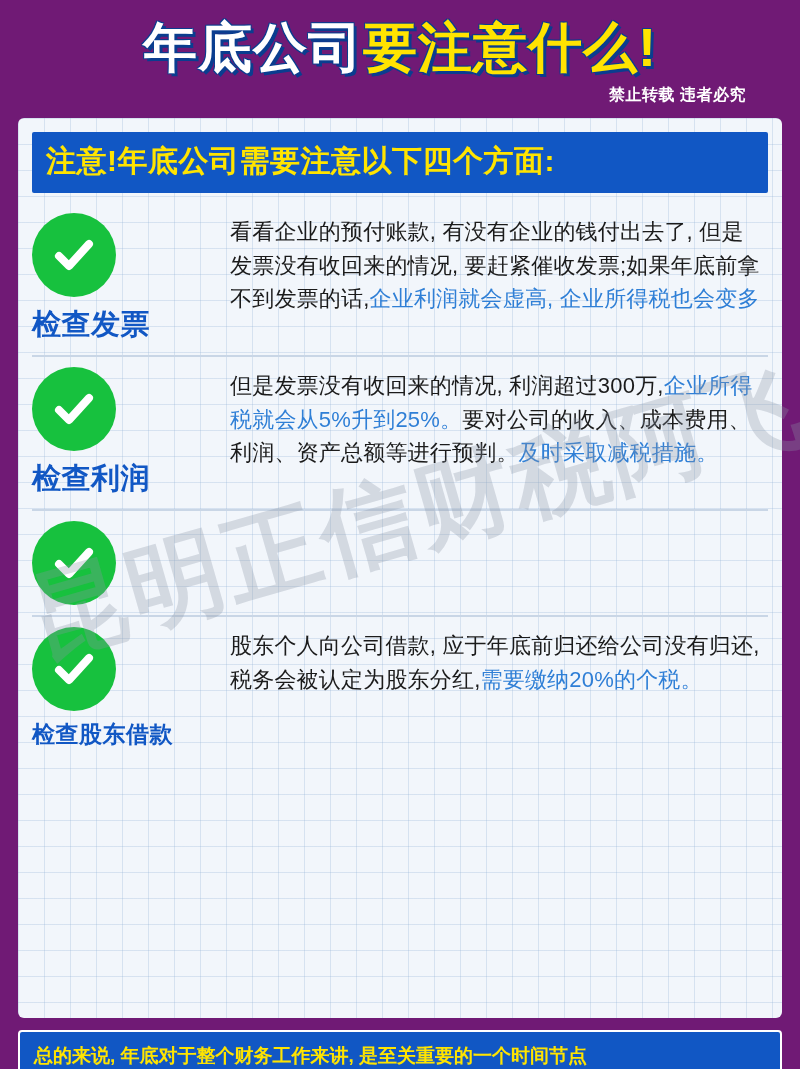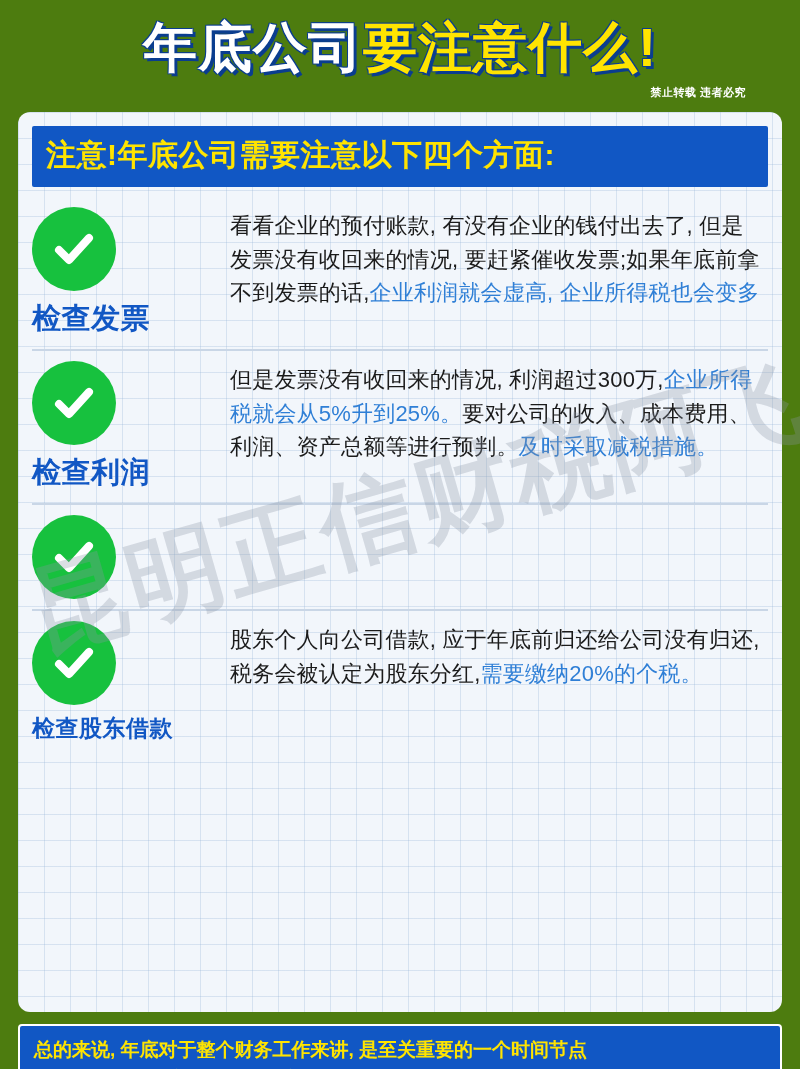--- a/index.html
+++ b/index.html
@@ -12,21 +12,21 @@
     background: #1157c4;
     font-family: "Liberation Sans", "DejaVu Sans", sans-serif;
     overflow: hidden;
     position: relative;
   }
 
   .poster {
     position: relative;
     width: 800px;
     height: 1069px;
-    background: #4d7c0f;
+    background: #701a75;
     box-sizing: border-box;
     overflow: hidden;
   }
 
   
   .header {
     padding: 18px 20px 0 20px;
     text-align: center;
     position: relative;
   }
@@ -48,21 +48,21 @@
     color: #ffe400;
     text-shadow:
       3px 3px 0 #0a3d8f,
       -1px -1px 0 #0a3d8f,
       1px -1px 0 #0a3d8f,
       -1px 1px 0 #0a3d8f;
   }
   .copyright {
     text-align: right;
     color: #ffffff;
-    font-size: 11px;
+    font-size: 16px;
     font-weight: bold;
     padding: 8px 34px 0 0;
     letter-spacing: 0.5px;
   }
 
   
   .card {
     position: relative;
     margin: 12px 18px 0 18px;
     background:
@@ -70,21 +70,21 @@
         to right,
         rgba(150,180,215,0.30) 0 1px,
         rgba(0,0,0,0) 1px 26px
       ),
       repeating-linear-gradient(
         to bottom,
         rgba(150,180,215,0.30) 0 1px,
         rgba(0,0,0,0) 1px 26px
       ),
       #f2f6fb;
-    border-radius: 12px;
+    border-radius: 6px;
     padding: 14px 14px 16px 14px;
     box-sizing: border-box;
     min-height: 900px;
   }
 
   .subtitle-bar {
     background: #1157c4;
     color: #ffe400;
     font-size: 30px;
     font-weight: bold;

